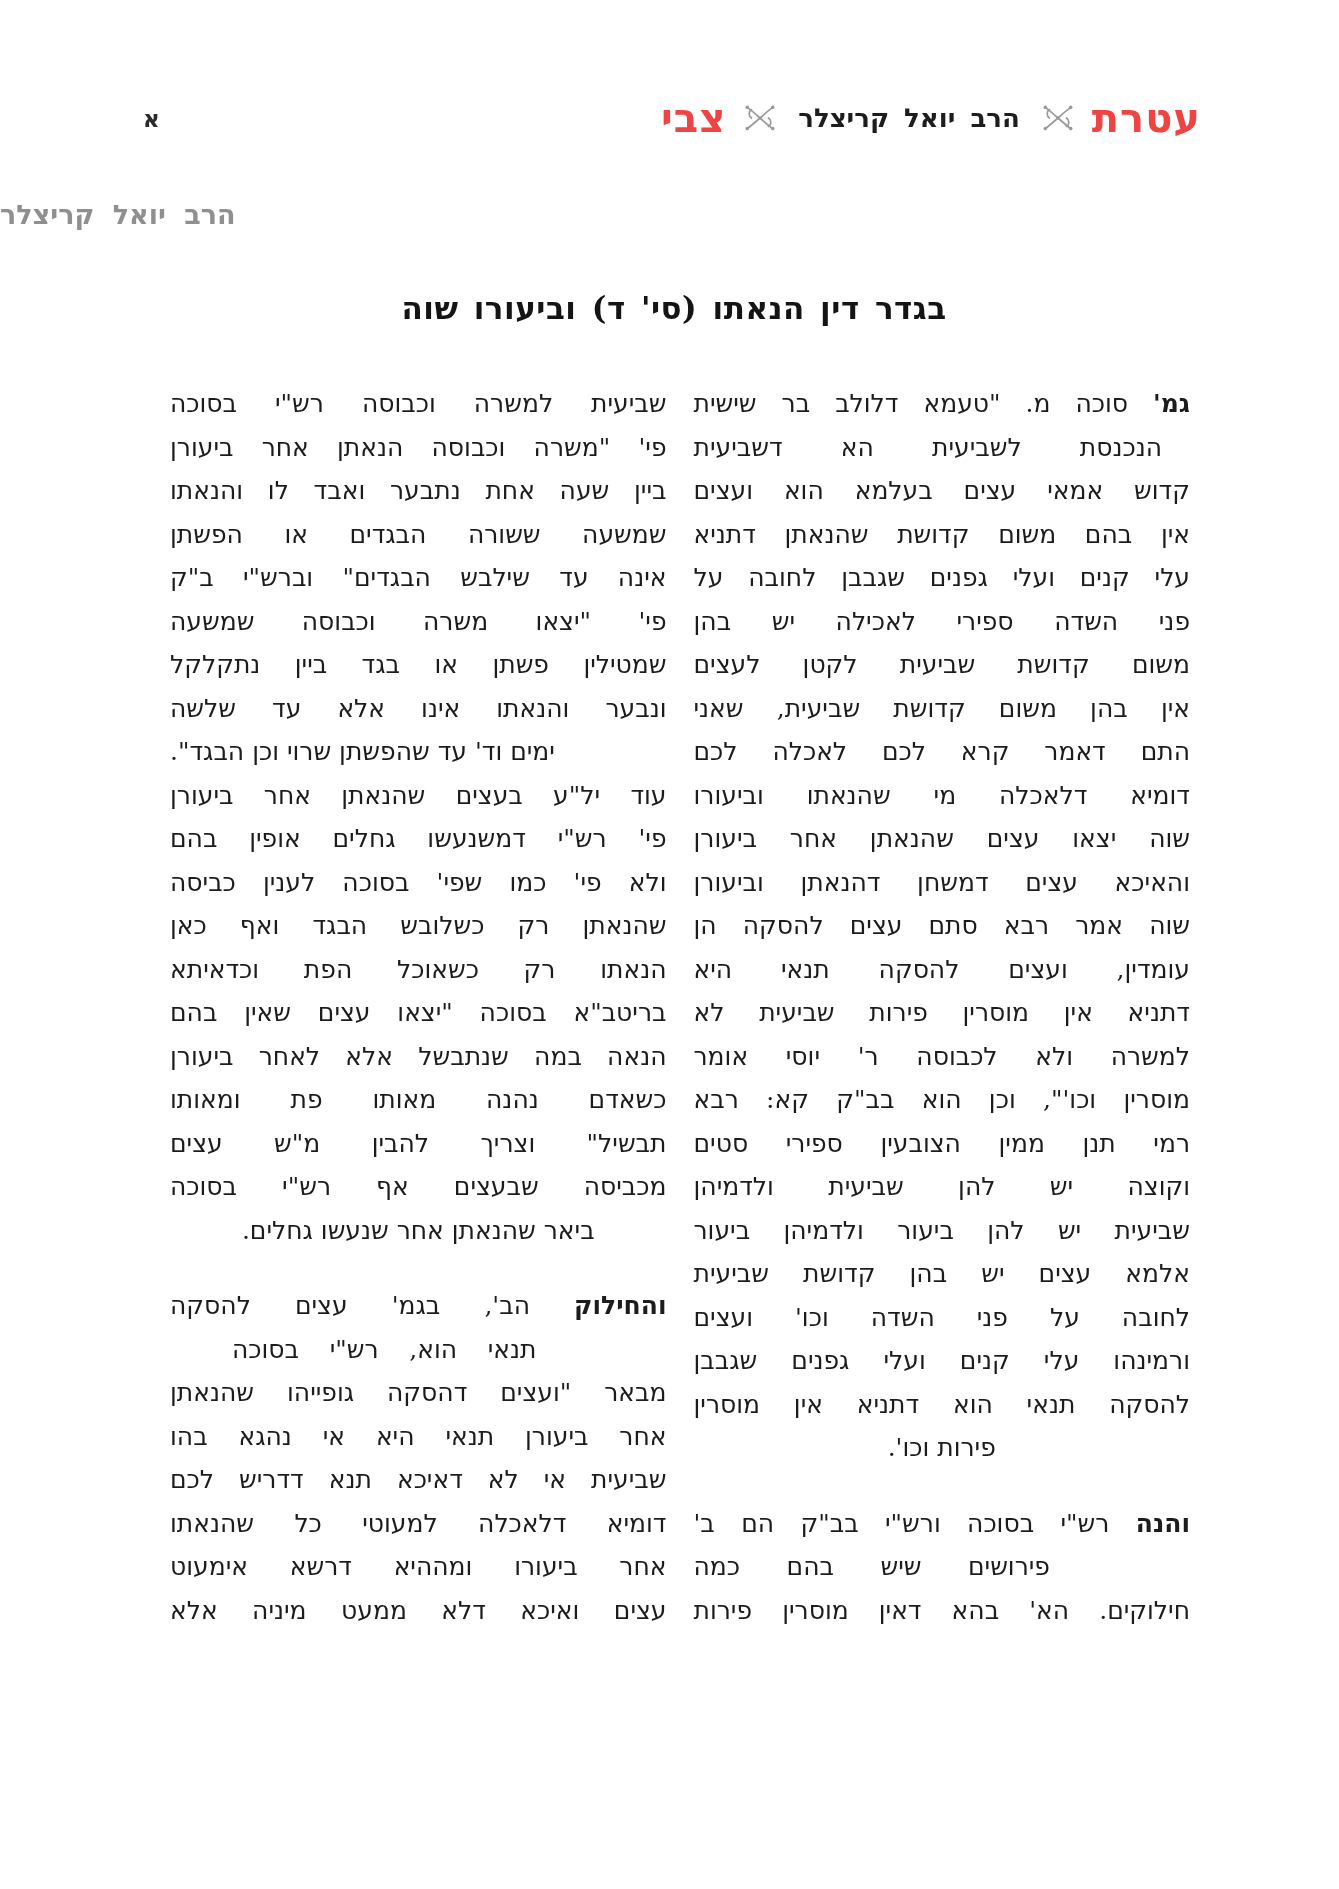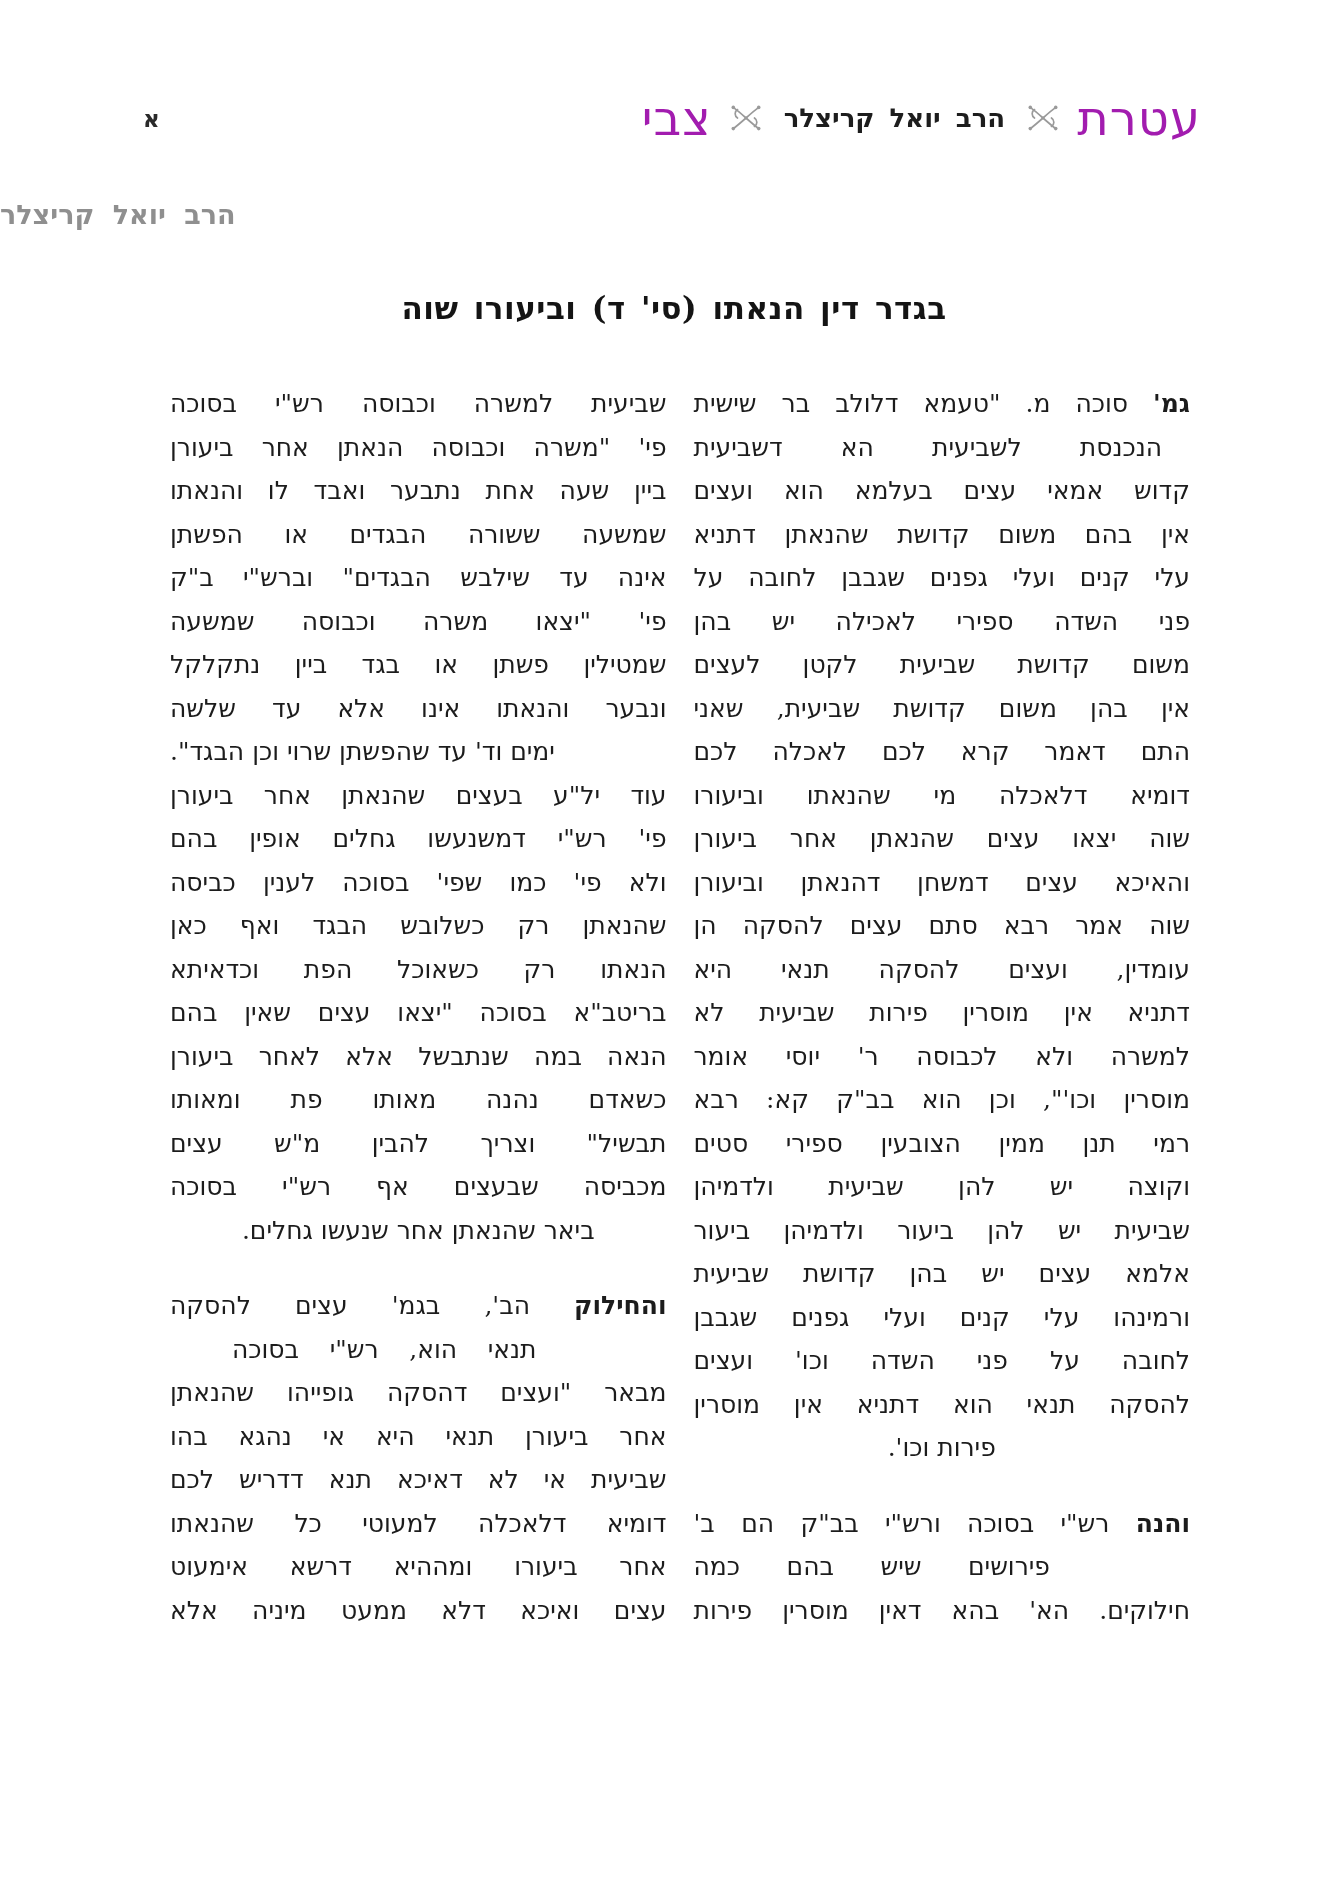--- a/index.html
+++ b/index.html
@@ -15,25 +15,25 @@
   
   .masthead {
     padding: 92px 138px 0 143px;
   }
   .masthead-inner {
     display: flex;
     align-items: center;
     gap: 16px;
   }
   .mast-title {
-    font-weight: normal;
-    font-size: 48px;
+    font-weight: bold;
+    font-size: 40px;
     line-height: 52px;
     letter-spacing: 1px;
-    color: #a21caf;
+    color: #ef4444;
   }
   .mast-name {
     font-weight: bold;
     font-size: 26px;
     color: #1d1d1d;
     word-spacing: 6px;
     padding: 0 4px;
   }
   .orn { display: inline-flex; align-items: center; }
   .mast-pagenum {
@@ -170,22 +170,22 @@
           <div class="line j">והאיכא עצים דמשחן דהנאתן וביעורן</div>
           <div class="line j">שוה אמר רבא סתם עצים להסקה הן</div>
           <div class="line j">עומדין, ועצים להסקה תנאי היא</div>
           <div class="line j">דתניא אין מוסרין פירות שביעית לא</div>
           <div class="line j">למשרה ולא לכבוסה ר' יוסי אומר</div>
           <div class="line j">מוסרין וכו'", וכן הוא בב"ק קא: רבא</div>
           <div class="line j">רמי תנן ממין הצובעין ספירי סטים</div>
           <div class="line j">וקוצה יש להן שביעית ולדמיהן</div>
           <div class="line j">שביעית יש להן ביעור ולדמיהן ביעור</div>
           <div class="line j">אלמא עצים יש בהן קדושת שביעית</div>
+          <div class="line j">לחובה על פני השדה וכו' ועצים</div>
           <div class="line j">ורמינהו עלי קנים ועלי גפנים שגבבן</div>
-          <div class="line j">לחובה על פני השדה וכו' ועצים</div>
           <div class="line j">להסקה תנאי הוא דתניא אין מוסרין</div>
           <div class="line c">פירות וכו'.</div>
         </div>
         <div class="para">
           <div class="line j"><b>והנה</b> רש"י בסוכה ורש"י בב"ק הם ב'</div>
           <div class="line s">פירושים שיש בהם כמה</div>
           <div class="line j">חילוקים. הא' בהא דאין מוסרין פירות</div>
         </div>
       </div>
     <div class="col">

